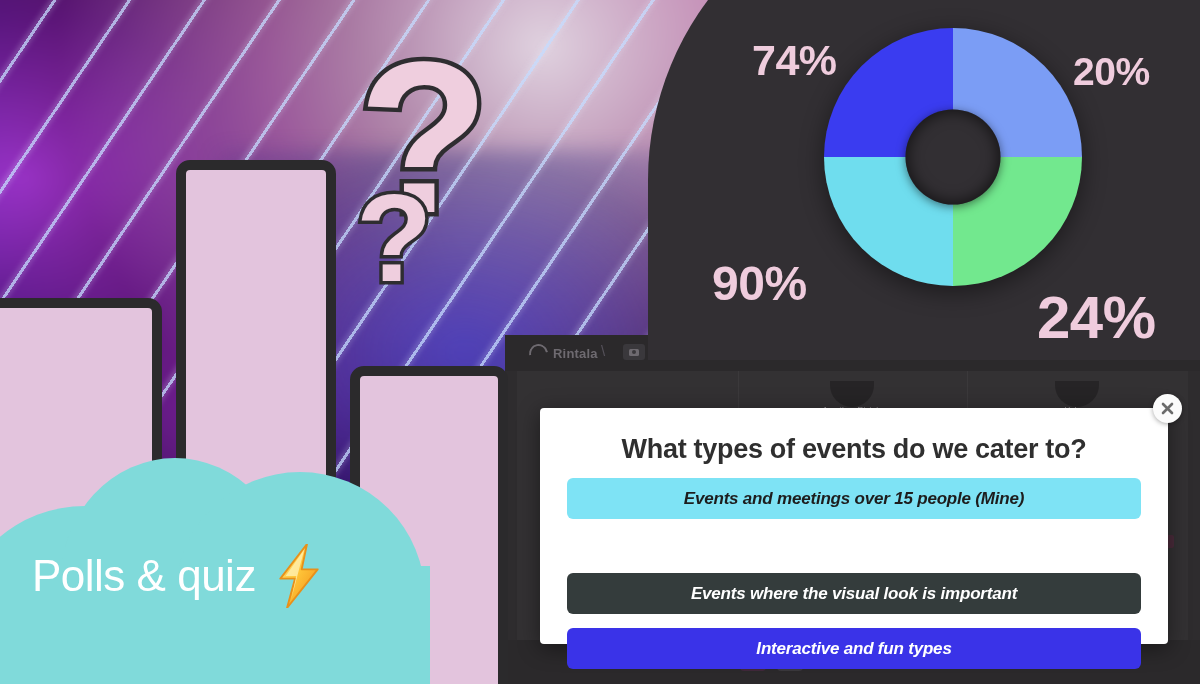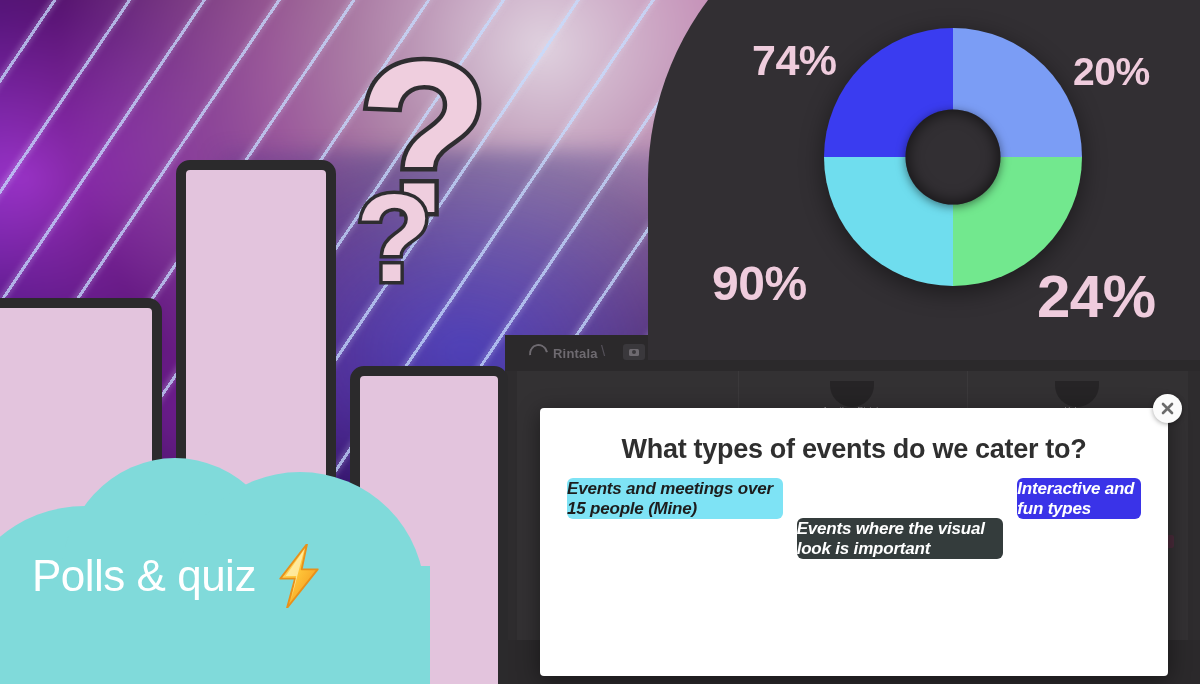--- a/index.html
+++ b/index.html
@@ -117,21 +117,21 @@
     box-shadow:0 0 14px 3px rgba(0,0,0,.55) inset, 0 2px 10px rgba(0,0,0,.5);
   }
 
   .pct{
     position:absolute;color:#efccdd;font-size:43px;font-weight:700;
     letter-spacing:-.5px;white-space:nowrap;
   }
   .pct.p21{left:752px;top:36px;}
   .pct.p20{left:1073px;top:50px;font-size:39px;}
   .pct.p22{left:712px;top:256px;font-size:48px;}
-  .pct.p24{left:1037px;top:262px;font-size:60px;}
+  .pct.p24{left:1037px;top:283px;font-size:60px;}
 
   
   .bar{position:absolute;background:#e3c4dd;border:10px solid #2b2a2c;box-sizing:border-box;}
   .bar.b1{left:-14px;top:298px;width:176px;height:400px;border-radius:0 14px 0 0;}
   .bar.b2{left:176px;top:160px;width:160px;height:540px;border-radius:14px 14px 0 0;}
   .bar.b3{left:350px;top:366px;width:158px;height:340px;border-radius:14px 14px 0 0;}
 
   
   .qmark{
     position:absolute;color:#efcede;font-weight:700;line-height:1;
@@ -150,29 +150,29 @@
   .cloud-label{
     position:absolute;left:32px;top:544px;display:flex;align-items:center;gap:16px;
   }
   .cloud-label .txt{
     color:#ffffff;font-size:44px;font-weight:400;letter-spacing:-.5px;line-height:1;
   }
   .bolt{width:54px;height:64px;}
 
   
   .poll{
-    position:absolute;left:540px;top:408px;width:628px;height:268px;
+    position:absolute;left:540px;top:408px;width:628px;height:236px;
     background:#ffffff;border-radius:4px;
     box-shadow:0 4px 22px rgba(0,0,0,.45);
   }
   .poll-q{
     position:absolute;left:0;right:0;top:26px;text-align:center;
     color:#2f2f2f;font-size:27px;font-weight:700;letter-spacing:-.3px;
   }
-  .opts{position:absolute;left:27px;right:27px;top:70px;display:flex;flex-direction:row;gap:14px;}
+  .opts{position:absolute;left:27px;right:27px;top:70px;display:flex;flex-direction:column;gap:14px;}
   .opt{
     height:41px;border-radius:6px;display:flex;align-items:center;justify-content:center;
     font-size:17px;font-weight:700;font-style:italic;letter-spacing:-.2px;cursor:pointer;
   }
   .opt.o1{background:#7ee3f5;color:#1d1d1d;}
   .opt.o2{background:#343c3c;color:#ffffff;margin-top:40px;}
   .opt.o3{background:#3a33e8;color:#ffffff;}
   .poll-close{
     position:absolute;right:-14px;top:-14px;width:29px;height:29px;border-radius:50%;
     background:#fbfbfb;display:flex;align-items:center;justify-content:center;cursor:pointer;

